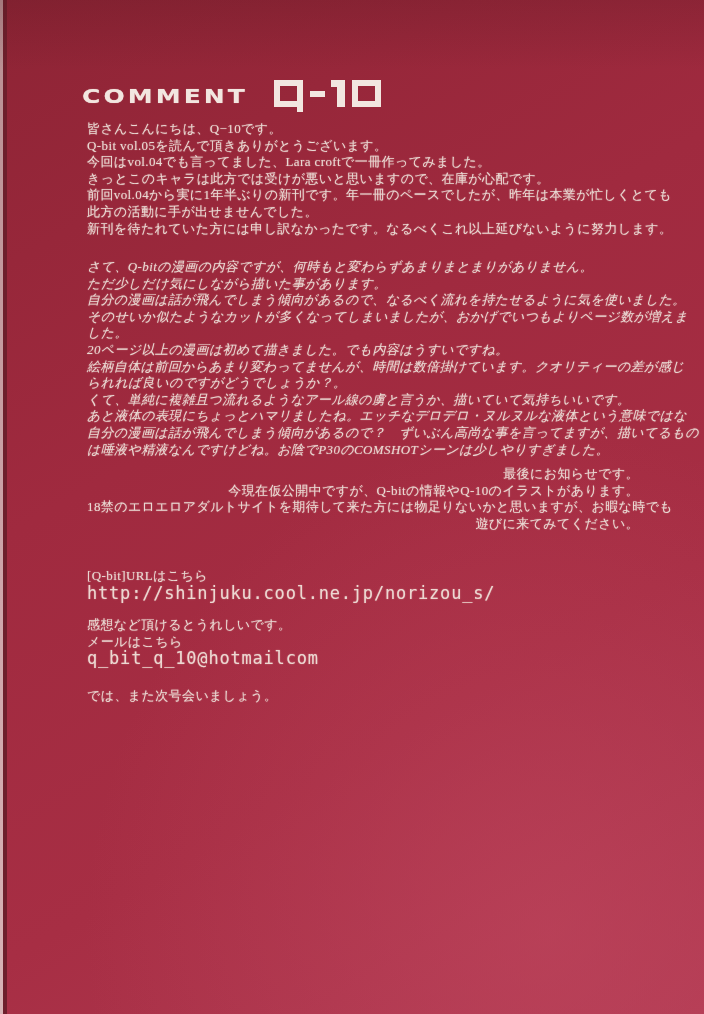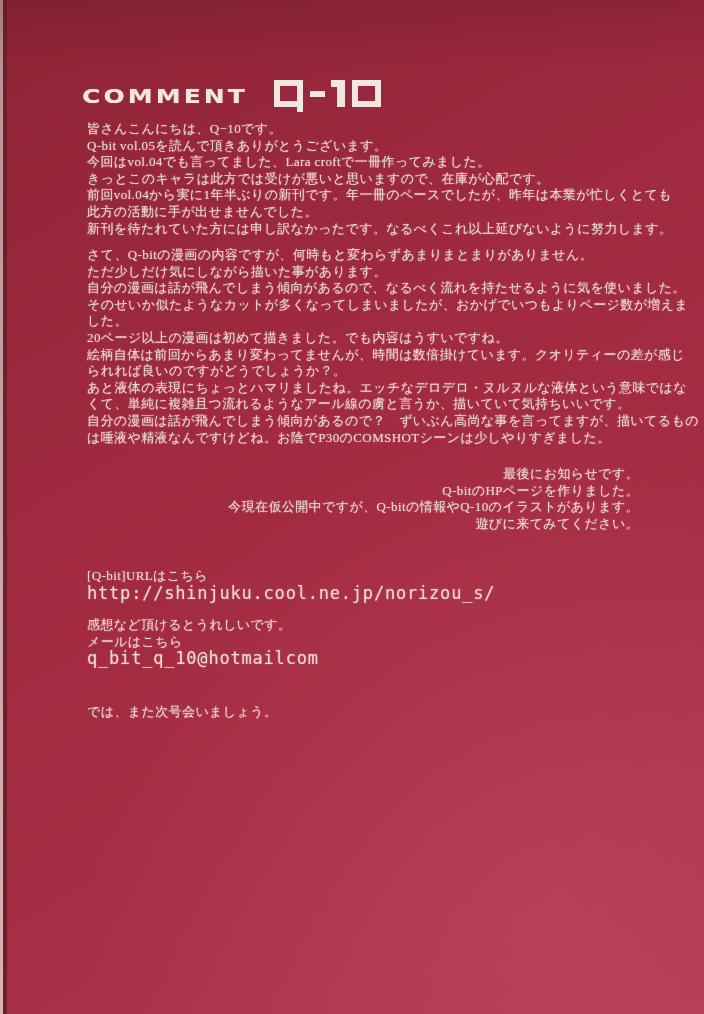--- a/index.html
+++ b/index.html
@@ -83,25 +83,25 @@
     text-shadow: 0 0 1.5px rgba(245,215,205,0.55);
   }
   .text-line { white-space: nowrap; }
   .mono {
     font-family: "DejaVu Sans Mono", "Liberation Mono", monospace;
     font-size: 17px;
     letter-spacing: 0.8px;
     color: #ecd8d2;
   }
   .blk-intro        { top: 121px; }
-  .blk-manga        { top: 247px; }
+  .blk-manga        { top: 259px; font-style: italic; }
   .blk-announce     { top: 466px; text-align: right; }
   .blk-url          { top: 568px; }
   .blk-contact      { top: 617px; }
-  .blk-closing      { top: 704px; }
+  .blk-closing      { top: 688px; }
 </style>
 </head>
 <body>
 
 <div class="page">
   <div class="edge-light"></div>
   <div class="edge-dark"></div>
   <div class="vignette-top"></div>
 
   <div class="header">
@@ -127,30 +127,30 @@
 
   <div class="text-block blk-manga">
     <div class="text-line">さて、Q-bitの漫画の内容ですが、何時もと変わらずあまりまとまりがありません。</div>
     <div class="text-line">ただ少しだけ気にしながら描いた事があります。</div>
     <div class="text-line">自分の漫画は話が飛んでしまう傾向があるので、なるべく流れを持たせるように気を使いました。</div>
     <div class="text-line">そのせいか似たようなカットが多くなってしまいましたが、おかげでいつもよりページ数が増えま</div>
     <div class="text-line">した。</div>
     <div class="text-line">20ページ以上の漫画は初めて描きました。でも内容はうすいですね。</div>
     <div class="text-line">絵柄自体は前回からあまり変わってませんが、時間は数倍掛けています。クオリティーの差が感じ</div>
     <div class="text-line">られれば良いのですがどうでしょうか？。</div>
+    <div class="text-line">くて、単純に複雑且つ流れるようなアール線の虜と言うか、描いていて気持ちいいです。</div>
     <div class="text-line">あと液体の表現にちょっとハマリましたね。エッチなデロデロ・ヌルヌルな液体という意味ではな</div>
-    <div class="text-line">くて、単純に複雑且つ流れるようなアール線の虜と言うか、描いていて気持ちいいです。</div>
     <div class="text-line">自分の漫画は話が飛んでしまう傾向があるので？　ずいぶん高尚な事を言ってますが、描いてるもの</div>
     <div class="text-line">は唾液や精液なんですけどね。お陰でP30のCOMSHOTシーンは少しやりすぎました。</div>
   </div>
 
   <div class="text-block blk-announce">
     <div class="text-line">最後にお知らせです。</div>
-    <div class="text-line">Q-bitのHPページを作りました。</div>
     <div class="text-line">今現在仮公開中ですが、Q-bitの情報やQ-10のイラストがあります。</div>
+    <div class="text-line">18禁のエロエロアダルトサイトを期待して来た方には物足りないかと思いますが、お暇な時でも</div>
     <div class="text-line">遊びに来てみてください。</div>
   </div>
 
   <div class="text-block blk-url">
     <div class="text-line">[Q-bit]URLはこちら</div>
     <div class="text-line mono">http://shinjuku.cool.ne.jp/norizou_s/</div>
   </div>
 
   <div class="text-block blk-contact">
     <div class="text-line">感想など頂けるとうれしいです。</div>

